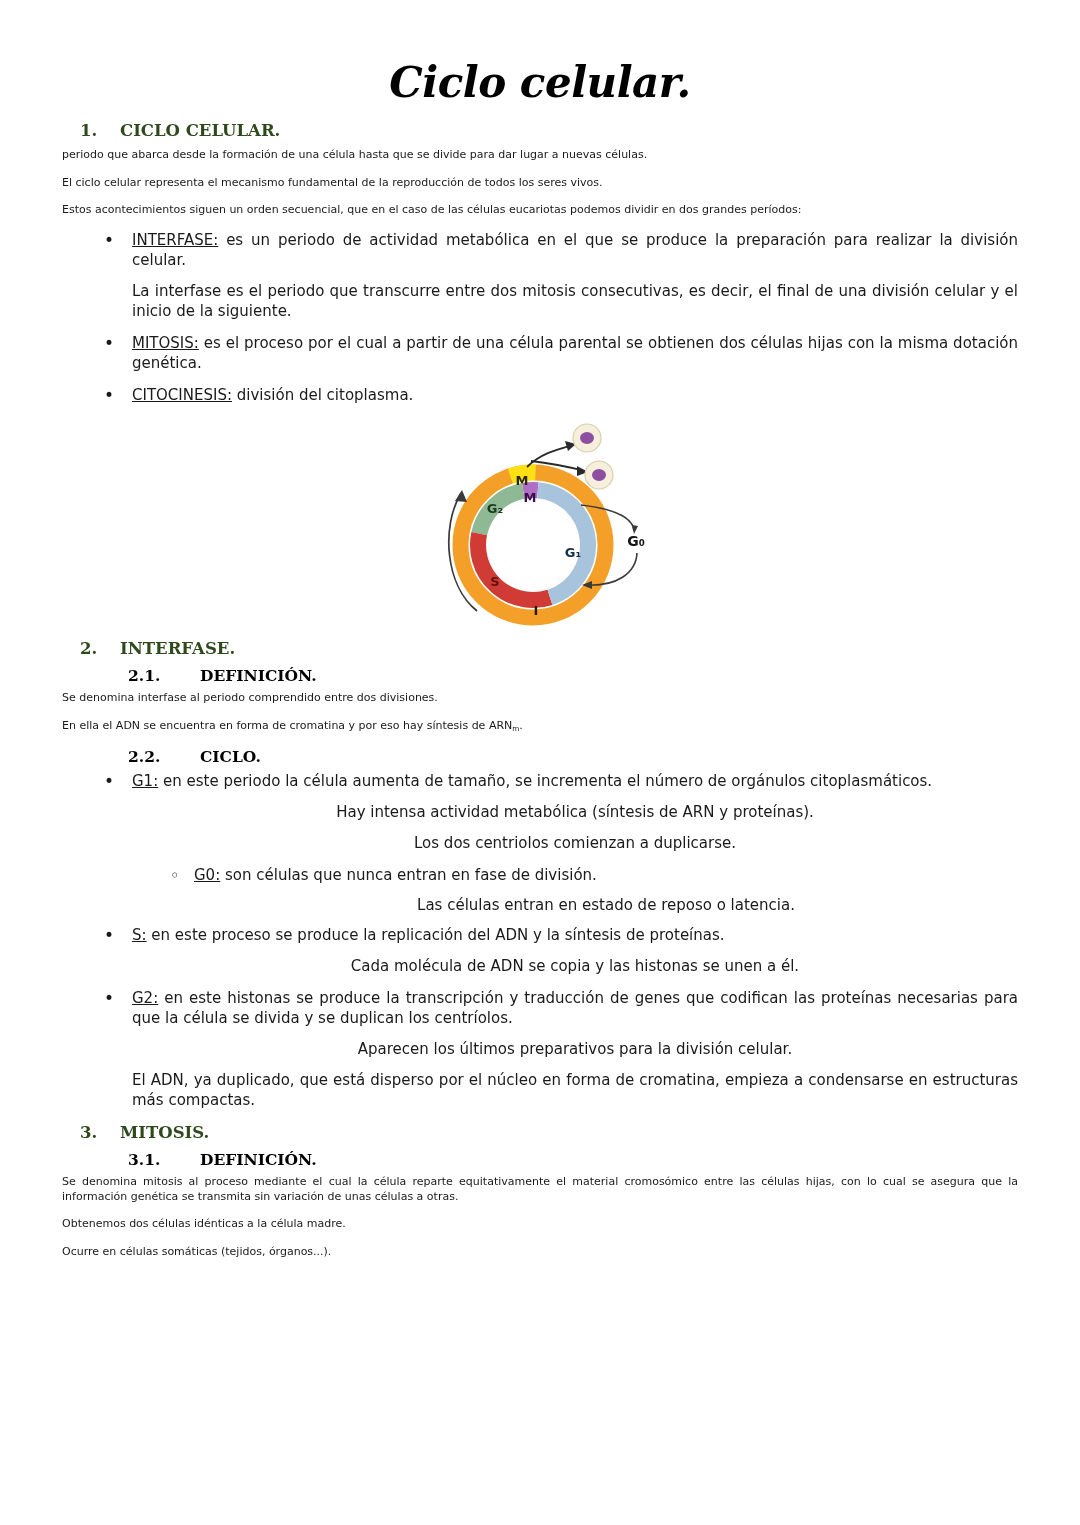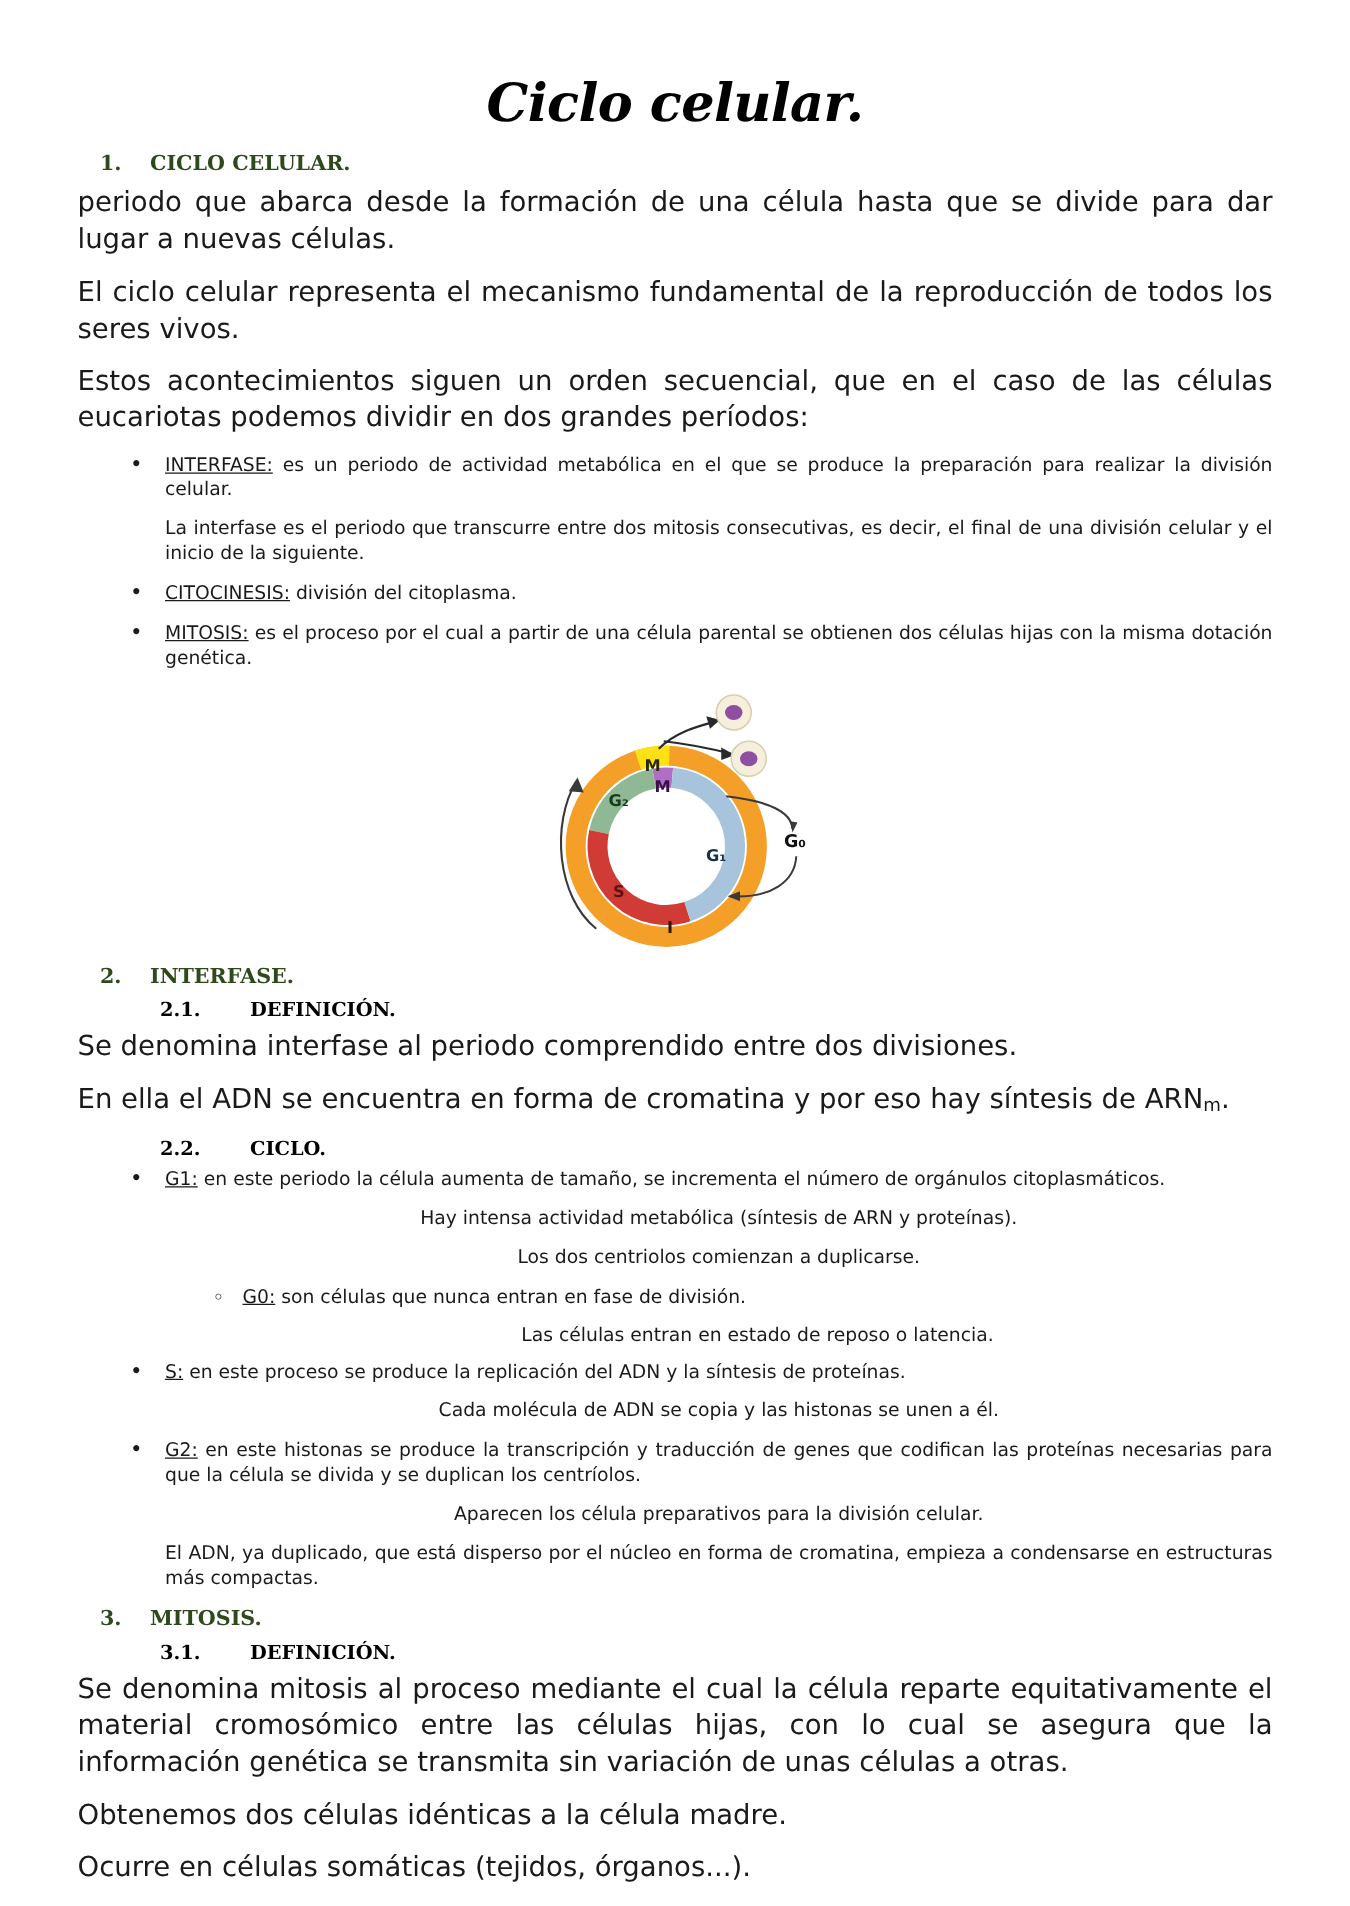--- a/index.html
+++ b/index.html
@@ -55,21 +55,21 @@
     color: #000000;
     margin: 0 0 6px 0;
     display: flex;
     padding-left: 66px;
   }
   .h2 .num {
     width: 72px;
     flex: none;
   }
   p.body {
-    font-size: 22px;
+    font-size: 11px;
     line-height: 1.33;
     margin: 0 0 13px 0;
     text-align: justify;
     color: #1a1a1a;
   }
   p.body.nojust { text-align: left; }
   ul.bullets {
     list-style: none;
     margin: 0;
     padding: 0;
@@ -133,24 +133,24 @@
   <p class="body">periodo que abarca desde la formación de una célula hasta que se divide para dar lugar a nuevas células.</p>
   <p class="body">El ciclo celular representa el mecanismo fundamental de la reproducción de todos los seres vivos.</p>
   <p class="body">Estos acontecimientos siguen un orden secuencial, que en el caso de las células eucariotas podemos dividir en dos grandes períodos:</p>
 
   <ul class="bullets">
     <li class="bullet">
       <u class="term">INTERFASE:</u><span> es un periodo de actividad metabólica en el que se produce la preparación para realizar la división celular.</span>
       <span class="cont">La interfase es el periodo que transcurre entre dos mitosis consecutivas, es decir, el final de una división celular y el inicio de la siguiente.</span>
     </li>
     <li class="bullet">
+      <u class="term">MITOSIS:</u><span> es el proceso por el cual a partir de una célula parental se obtienen dos células hijas con la misma dotación genética.</span>
+    </li>
+    <li class="bullet">
       <u class="term">CITOCINESIS:</u><span> división del citoplasma.</span>
-    </li>
-    <li class="bullet">
-      <u class="term">MITOSIS:</u><span> es el proceso por el cual a partir de una célula parental se obtienen dos células hijas con la misma dotación genética.</span>
     </li>
   </ul>
 
   <div class="figure">
     <svg width="250" height="220" viewBox="0 0 250 220">
       <g transform="translate(118,128)">
 
         <circle cx="0" cy="0" r="72" fill="none" stroke="#f4a028" stroke-width="17"></circle>
 
         <path d="M -22.5 -68.4 A 72 72 0 0 1 2.5 -72.0" fill="none" stroke="#ffe014" stroke-width="17"></path>
@@ -224,21 +224,21 @@
     <li class="bullet sub">
       <u class="term">G0:</u><span> son células que nunca entran en fase de división.</span>
       <span class="cont left">Las células entran en estado de reposo o latencia.</span>
     </li>
     <li class="bullet">
       <u class="term">S:</u><span> en este proceso se produce la replicación del ADN y la síntesis de proteínas.</span>
       <span class="cont left">Cada molécula de ADN se copia y las histonas se unen a él.</span>
     </li>
     <li class="bullet">
       <u class="term">G2:</u><span> en este histonas se produce la transcripción y traducción de genes que codifican las proteínas necesarias para que la célula se divida y se duplican los centríolos.</span>
-      <span class="cont left">Aparecen los célula preparativos para la división celular.</span>
+      <span class="cont left">Aparecen los últimos preparativos para la división celular.</span>
       <span class="cont">El ADN, ya duplicado, que está disperso por el núcleo en forma de cromatina, empieza a condensarse en estructuras más compactas.</span>
     </li>
   </ul>
 
   <div class="h1">
     <span class="num">3.</span>
     <span>MITOSIS.</span>
   </div>
   <div class="h2">
     <span class="num">3.1.</span>

